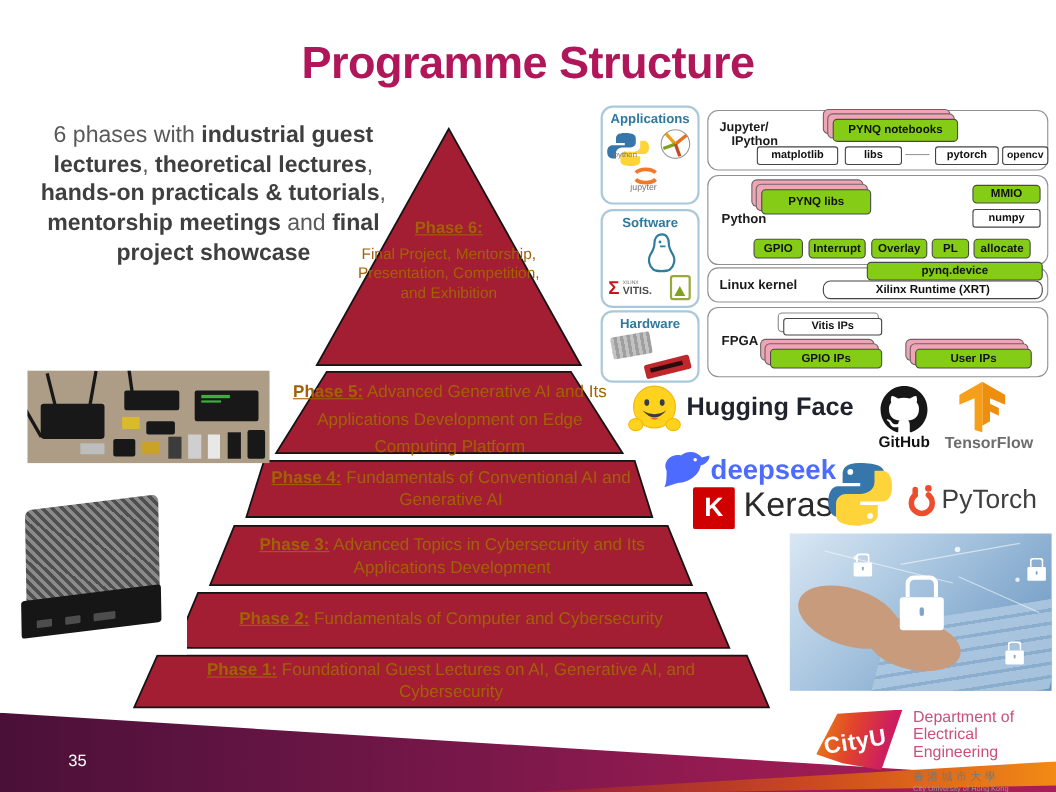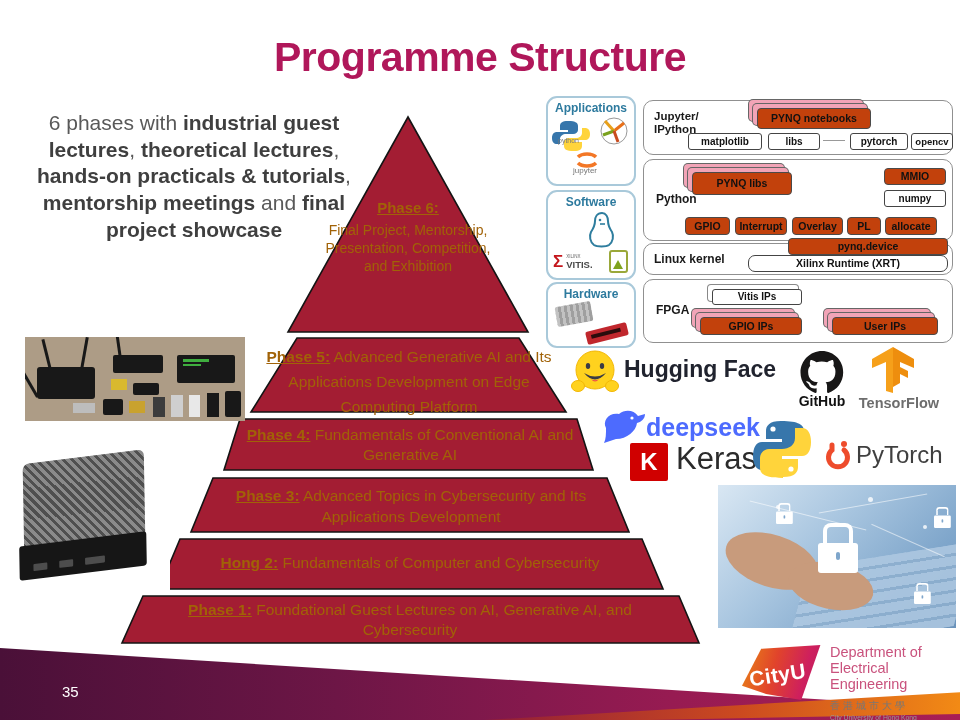--- a/index.html
+++ b/index.html
@@ -29,21 +29,21 @@
   .ph2{left:190px;top:553px;width:440px;}
   .ph1{left:150px;top:600px;width:520px;}
 
   
   .cat-box{border:2px solid #A9C9DA;border-radius:11px;background:#fff;text-align:center;}
   .cat-label{color:#2D7A9E;font-weight:bold;font-size:12px;margin-top:3px;}
 
   
   .srow{border:1.6px solid #909090;border-radius:10px;background:#fff;}
   .rlabel{position:absolute;font-weight:bold;font-size:11.5px;color:#1a1a1a;line-height:1.15;}
-  .pink{position:absolute;background:#c2410c;border:1.3px solid #4a4a4a;border-radius:4px;
+  .pink{position:absolute;background:#84cc16;border:1.3px solid #4a4a4a;border-radius:4px;
         font-weight:bold;font-size:10.5px;text-align:center;color:#111;}
   .pinkstack{box-shadow:-4px -4px 0 0 #F2A4B7,-4px -4px 0 1px #666,
                         -8px -8px 0 0 #F2A4B7,-8px -8px 0 1px #666;}
   .wbox{position:absolute;background:#fff;border:1.3px solid #444;border-radius:3px;
         font-weight:bold;font-size:10px;text-align:center;color:#111;}
   .wstack{box-shadow:-4px -4px 0 0 #fff,-4px -4px 0 1px #888;}
   .dash{position:absolute;border-top:1.6px solid #999;}
 
   
   .logo-text{position:absolute;font-weight:800;color:#20232E;}
@@ -130,21 +130,21 @@
   </div>
   <div class="ph ph4">
     <span class="pl">Phase 4:</span>
     <span class="pt">Fundamentals of Conventional AI and Generative AI</span>
   </div>
   <div class="ph ph3">
     <span class="pl">Phase 3:</span>
     <span class="pt">Advanced Topics in Cybersecurity and Its Applications Development</span>
   </div>
   <div class="ph ph2">
-    <span class="pl">Hong 2:</span>
+    <span class="pl">Phase 2:</span>
     <span class="pt">Fundamentals of Computer and Cybersecurity</span>
   </div>
   <div class="ph ph1">
     <span class="pl">Phase 1:</span>
     <span class="pt">Foundational Guest Lectures on AI, Generative AI, and Cybersecurity</span>
   </div>
 
   <div class="abs cat-box" style="left:546px;top:96px;width:86px;height:86px;">
     <div class="cat-label">Applications</div>
     <svg width="82" height="62" viewBox="0 0 82 62">
@@ -191,21 +191,21 @@
     <div class="cat-label">Hardware</div>
     <div style="position:absolute;left:8px;top:20px;width:36px;height:20px;background:repeating-linear-gradient(90deg,#c2c2c2 0 3px,#9f9f9f 3px 6px);transform:rotate(-10deg);border-radius:2px;"></div>
     <div style="position:absolute;right:6px;bottom:6px;width:42px;height:13px;background:#C0272D;border-radius:2px;transform:rotate(-14deg);">
       <span style="position:absolute;left:5px;top:4px;width:30px;height:4px;background:#2a0c0c;display:block;"></span>
     </div>
   </div>
 
   <div class="abs srow" style="left:643px;top:100px;width:308px;height:53px;">
     <div class="rlabel" style="left:10px;top:9px;">
       <span style="display:block;">Jupyter/</span>
-      <span style="display:block;">IPython</span>
+      <span style="display:block;margin-left:11px;">IPython</span>
     </div>
   </div>
   <div class="pink pinkstack" style="left:757px;top:108px;width:112px;height:19px;line-height:19px;">PYNQ notebooks</div>
   <div class="wbox" style="left:688px;top:133px;width:72px;height:15px;line-height:15px;">matplotlib</div>
   <div class="wbox" style="left:768px;top:133px;width:50px;height:15px;line-height:15px;">libs</div>
   <div class="dash" style="left:823px;top:140px;width:22px;"></div>
   <div class="wbox" style="left:850px;top:133px;width:56px;height:15px;line-height:15px;">pytorch</div>
   <div class="wbox" style="left:911px;top:133px;width:40px;height:15px;line-height:15px;font-size:9.5px;">opencv</div>
 
   <div class="abs srow" style="left:643px;top:159px;width:308px;height:80px;">

